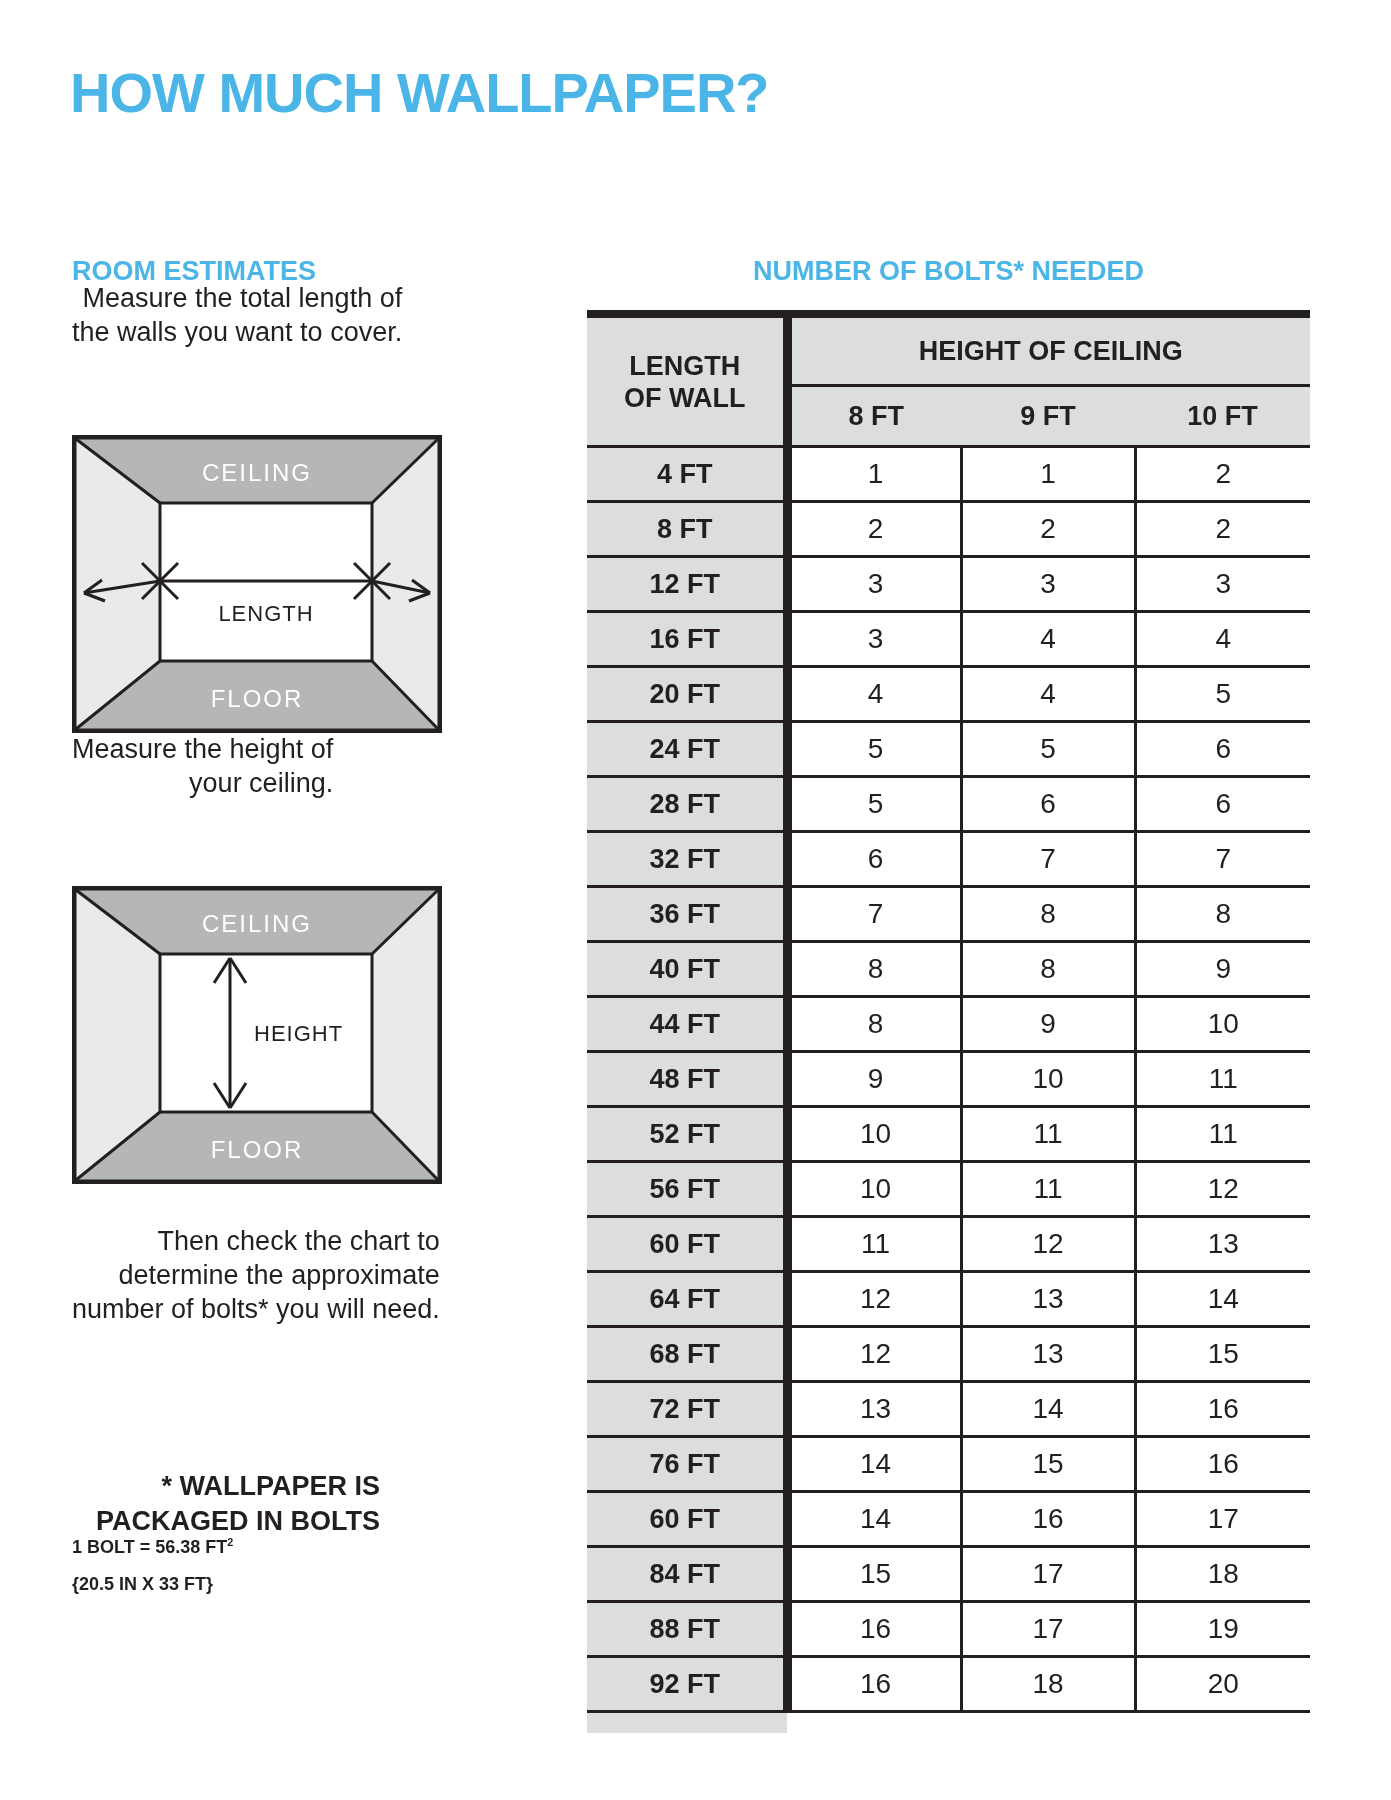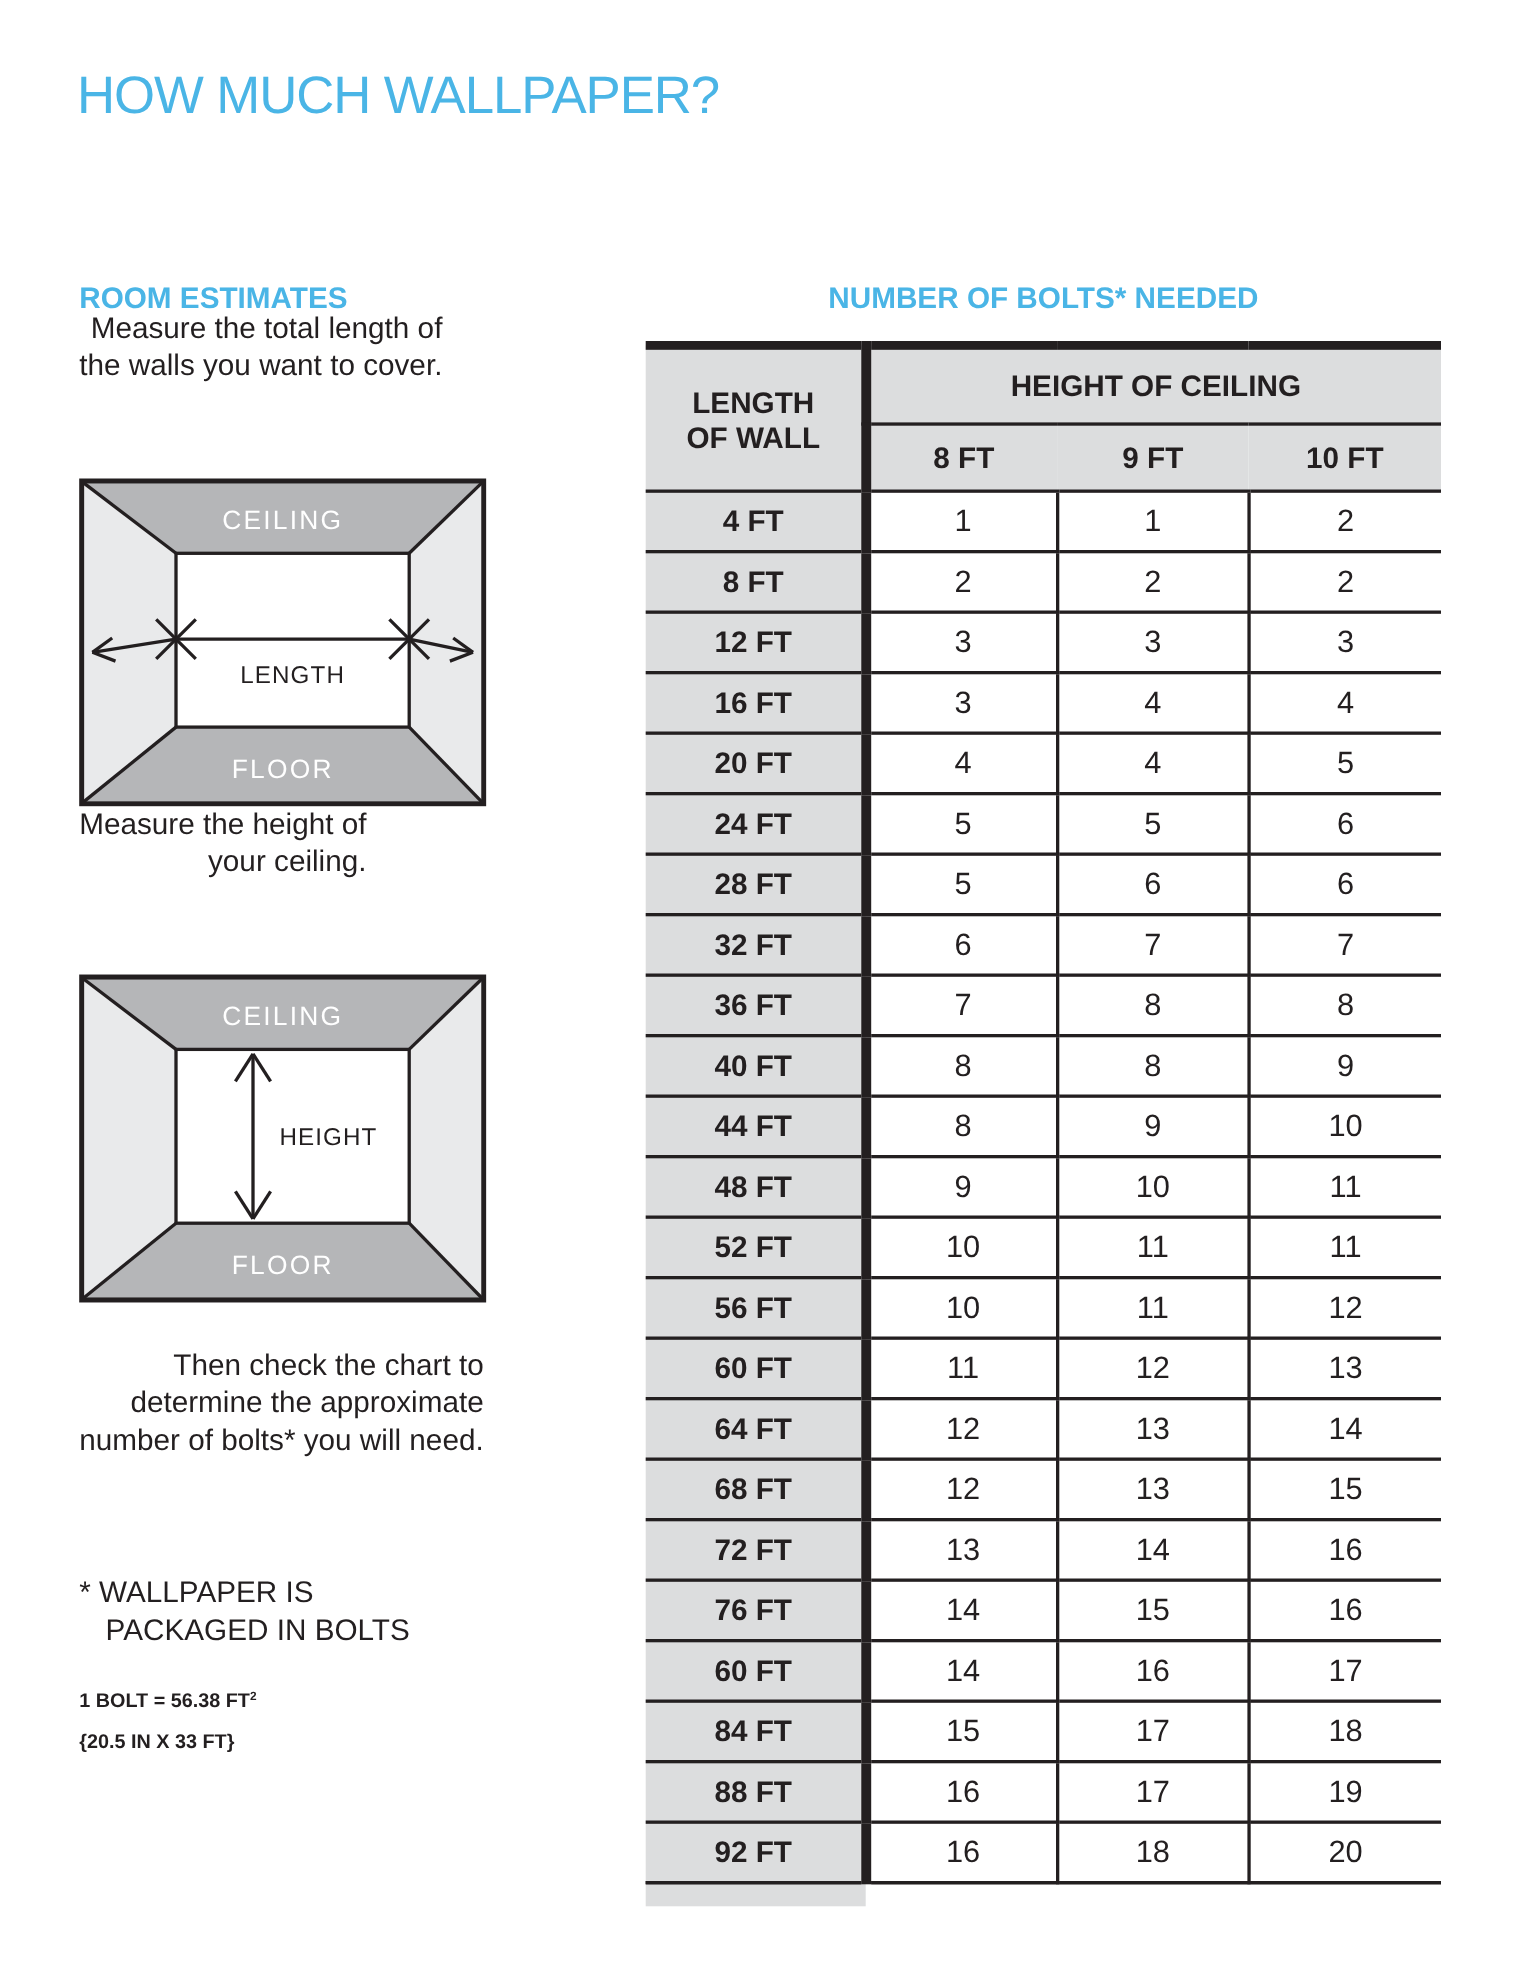--- a/index.html
+++ b/index.html
@@ -1,39 +1,39 @@
 <!DOCTYPE html>
 <html><head>
 <meta charset="utf-8">
 <style>
   html,body{margin:0;padding:0;background:#ffffff;}
   .page{
     position:relative;width:1391px;height:1800px;background:#ffffff;
     font-family:"Liberation Sans","DejaVu Sans",sans-serif;color:#231F20;overflow:hidden;
   }
   .page-title{
-    position:absolute;left:70px;top:60px;font-size:48px;font-weight:normal;
+    position:absolute;left:70px;top:60px;font-size:56px;font-weight:bold;
     color:#4AB5E6;letter-spacing:-1px;white-space:nowrap;
   }
   .section-heading{
     position:absolute;font-size:27px;font-weight:bold;color:#4AB5E6;white-space:nowrap;
   }
   .heading-left{left:72px;top:256px;}
   .heading-table{left:587px;top:256px;width:723px;text-align:center;}
   .para{
     position:absolute;left:72px;font-size:27px;line-height:34px;color:#231F20;text-align:right;
   }
   .para-1{top:281px;}
   .para-2{top:732px;}
   .para-3{top:1224px;}
   .diagram{position:absolute;left:72px;width:370px;height:298px;}
   .diagram-1{top:435px;}
   .diagram-2{top:886px;}
   .footnote{
-    position:absolute;left:72px;top:1430px;font-size:27px;font-weight:normal;line-height:35px;
+    position:absolute;left:72px;top:1469px;font-size:27px;font-weight:bold;line-height:35px;text-align:right;
   }
   .footnote .indent{padding-left:24px;}
   .bolt-info{
     position:absolute;left:72px;top:1524px;font-size:18px;font-weight:bold;line-height:37px;
   }
   .bolt-info sup{font-size:60%;}
 
   table.bolt-table{
     position:absolute;left:587px;top:310px;width:723px;
     border-collapse:collapse;border-top:8px solid #231F20;table-layout:fixed;

